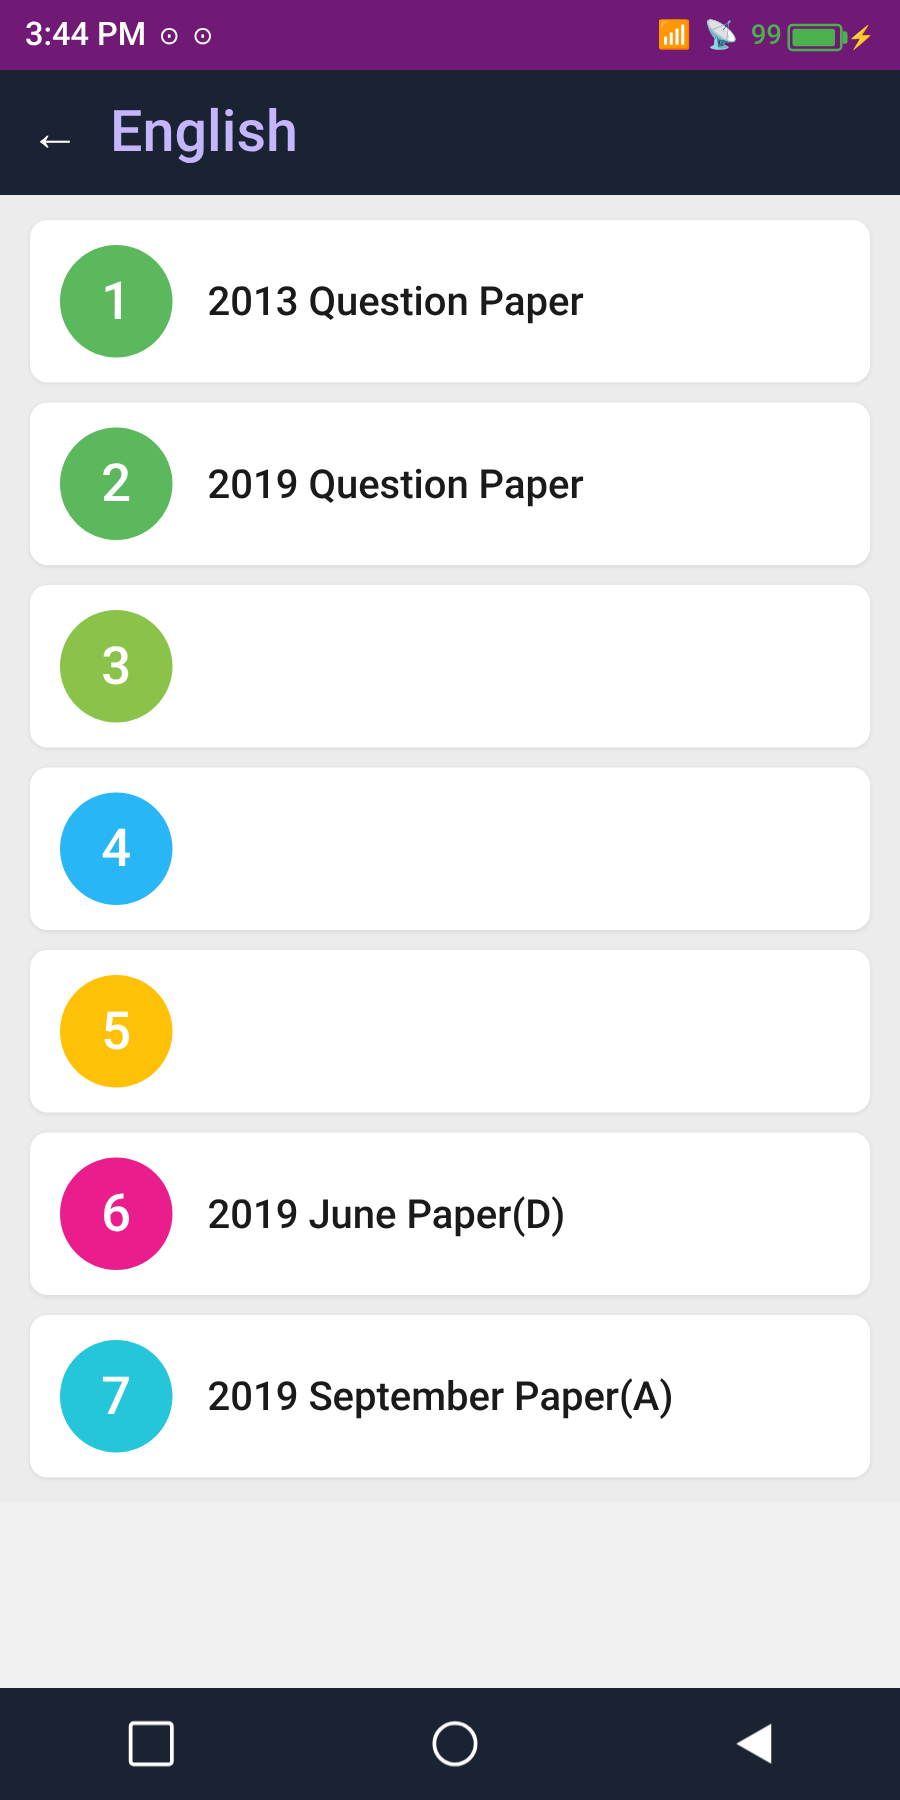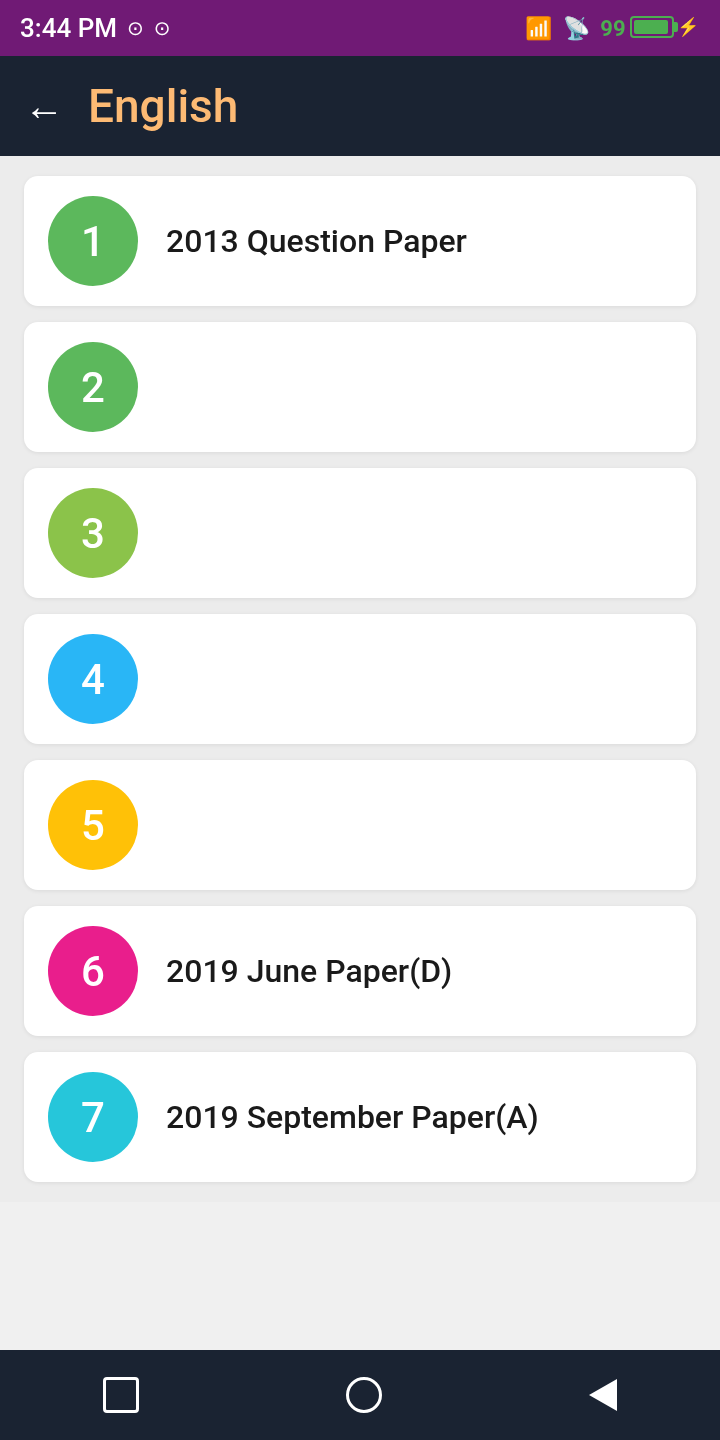--- a/index.html
+++ b/index.html
@@ -40,23 +40,22 @@
       align-items: center;
       gap: 10px;
     }
 
     .signal-icon {
       font-size: 22px;
     }
 
     .battery-container {
       display: flex;
-      align-items: flex-start;
+      align-items: flex-end;
       gap: 4px;
-      font-weight: bold;
     }
 
     .battery-box {
       border: 2px solid #4caf50;
       border-radius: 4px;
       width: 44px;
       height: 22px;
       position: relative;
       display: flex;
       align-items: center;
@@ -102,21 +101,21 @@
 
     .back-arrow {
       font-size: 40px;
       cursor: pointer;
       color: white;
     }
 
     .top-bar-title {
       font-size: 46px;
       font-weight: 500;
-      color: #fdba74;
+      color: #c4b5fd;
     }
 
     
     .list-container {
       padding: 20px 24px;
       display: flex;
       flex-direction: column;
       gap: 16px;
       background-color: #ececec;
     }
@@ -240,20 +239,21 @@
 </div>
 
 <div class="list-container" id="paper-list">
 
 <div class="list-item">
       <div class="number-circle" style="background-color: rgb(92, 184, 92);">1</div>
       <span class="item-label">2013 Question Paper</span>
     </div>
     <div class="list-item">
       <div class="number-circle" style="background-color: rgb(92, 184, 92);">2</div>
+      <span class="item-label">2019 Question Paper</span>
     </div>
     <div class="list-item">
       <div class="number-circle" style="background-color: rgb(139, 195, 74);">3</div>
     </div>
     <div class="list-item">
       <div class="number-circle" style="background-color: rgb(41, 182, 246);">4</div>
     </div>
     <div class="list-item">
       <div class="number-circle" style="background-color: rgb(255, 193, 7);">5</div>
     </div>

